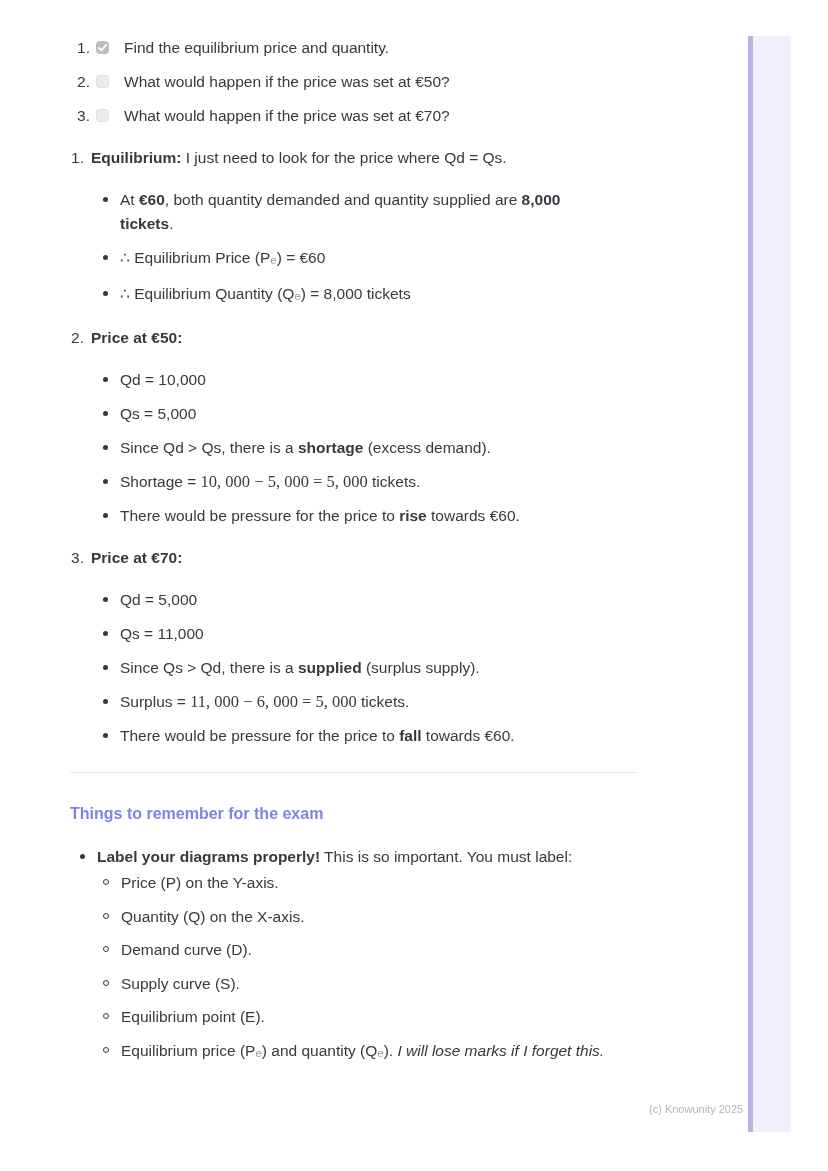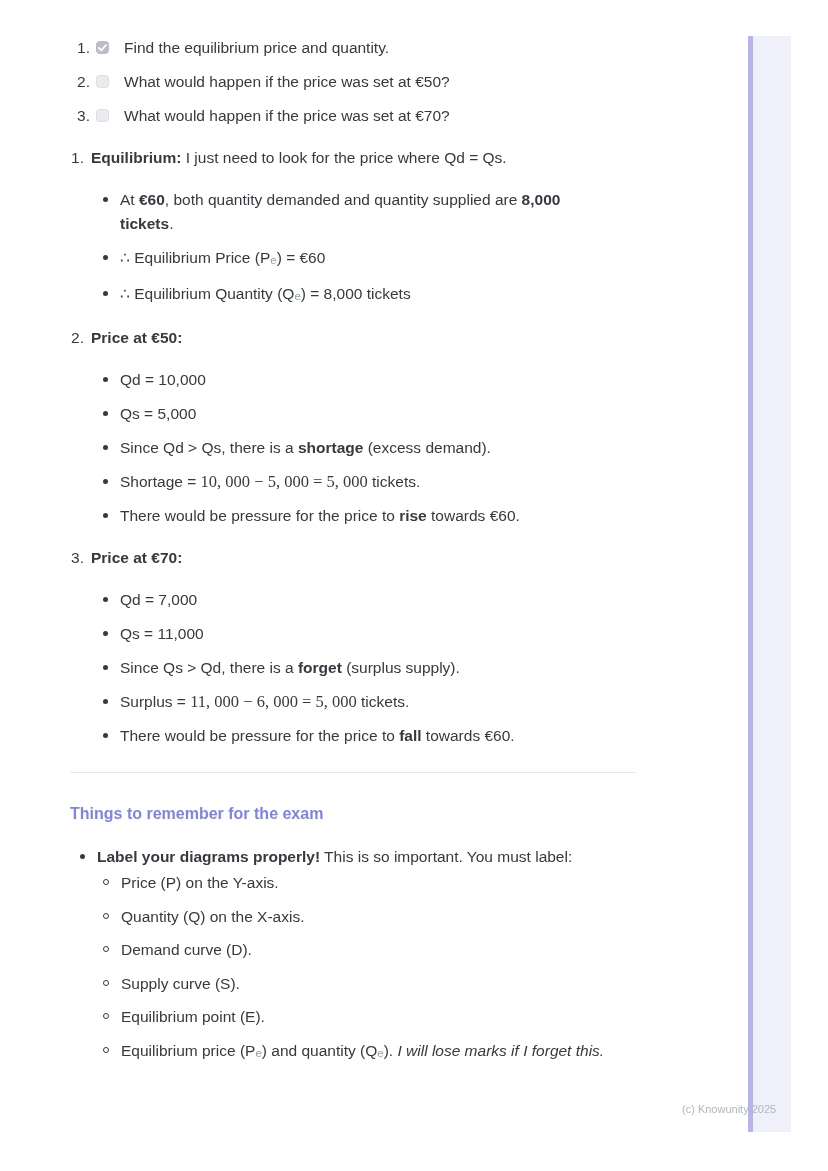--- a/index.html
+++ b/index.html
@@ -41,21 +41,21 @@
   .exam-heading{font-size:16px;line-height:30px;font-weight:700;color:#7e83e9;margin:26px 0 0 0;}
   .exam-bullet{display:flex;margin-top:16px;max-width:560px;}
   .exam-bullet .dot{margin-left:10px;}
   .exam-sub{list-style:none;margin:2px 0 0 0;padding:0 0 0 33px;width:620px;text-align:right;}
   .exam-sub li{display:flex;margin-bottom:9.5px;}
 
   
   .side-rail{position:absolute;left:748px;top:36px;width:43px;height:1096px;background:#eff0fa;}
   .side-thumb{position:absolute;left:0;top:0;width:5px;height:100%;background:#b7b4ea;cursor:pointer;}
 
-  .watermark{position:absolute;left:682px;top:1102px;font-size:11px;line-height:14px;color:#b2b5ba;}
+  .watermark{position:absolute;left:649px;top:1102px;font-size:11px;line-height:14px;color:#b2b5ba;}
 </style>
 </head>
 <body>
 
 <div class="page">
   <div class="content">
 
     <div class="questions">
       <div class="q-row">
         <span class="q-num">1.</span>
@@ -129,29 +129,29 @@
         </li>
     </ul>
 
     <div class="step-title">
       <span class="s-num">3.</span>
       <span class="s-text"><span class="b">Price at €70:</span></span>
     </div>
     <ul class="step-bullets">
       <li>
           <span class="dot"></span>
-          <span><span>Qd = 7,000</span></span>
+          <span><span>Qd = 5,000</span></span>
         </li>
       <li>
           <span class="dot"></span>
           <span><span>Qs = 11,000</span></span>
         </li>
       <li>
           <span class="dot"></span>
-          <span><span>Since Qs &gt; Qd, there is a </span><span class="b">forget</span><span> (surplus supply).</span></span>
+          <span><span>Since Qs &gt; Qd, there is a </span><span class="b">supplied</span><span> (surplus supply).</span></span>
         </li>
       <li>
           <span class="dot"></span>
           <span><span>Surplus = </span><span class="math">11, 000 − 6, 000 = 5, 000</span><span> tickets.</span></span>
         </li>
       <li>
           <span class="dot"></span>
           <span><span>There would be pressure for the price to </span><span class="b">fall</span><span> towards €60.</span></span>
         </li>
     </ul>

